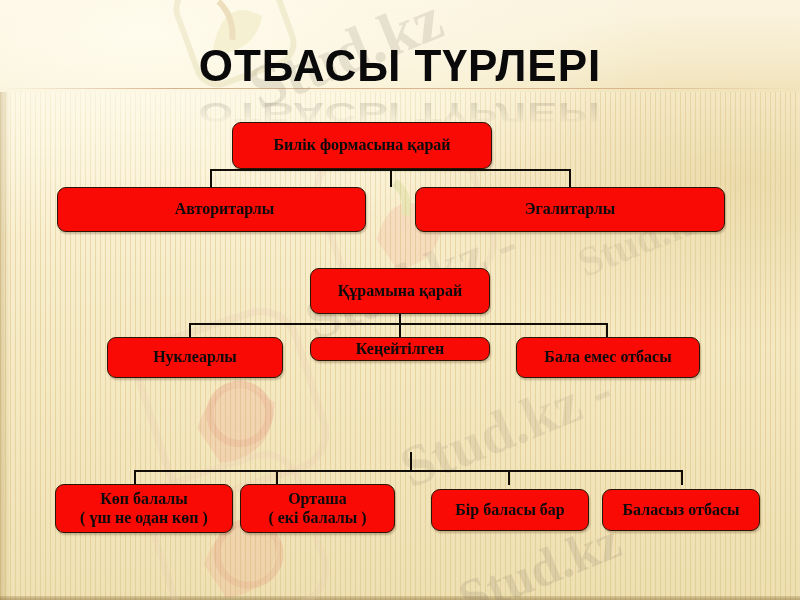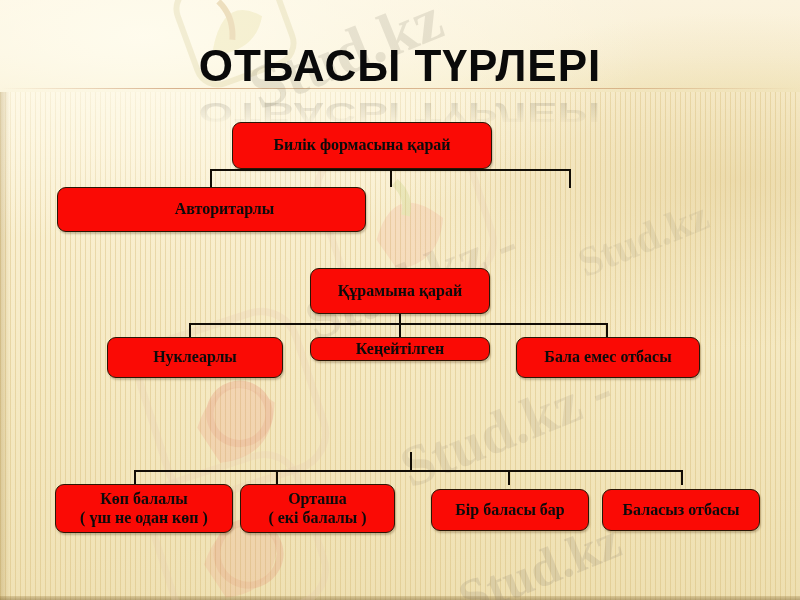--- a/index.html
+++ b/index.html
@@ -194,20 +194,23 @@
     </div>
 
     <div class="conn v" style="left:390px; top:169px; height:18px;"></div>
     <div class="conn h" style="left:211px; top:169px; width:360px;"></div>
     <div class="conn v" style="left:210px; top:169px; height:19px;"></div>
     <div class="conn v" style="left:569px; top:169px; height:19px;"></div>
 
     <div class="node" style="left:57px; top:187px; width:309px; height:45px;padding-left:32px;">
       <span class="lbl">Авторитарлы</span>
     </div>
+    <div class="node" style="left:415px; top:187px; width:310px; height:45px;">
+      <span class="lbl">Эгалитарлы</span>
+    </div>
 
     <div class="node" style="left:310px; top:268px; width:180px; height:46px;">
       <span class="lbl">Құрамына қарай</span>
     </div>
 
     <div class="conn v" style="left:399px; top:314px; height:23px;"></div>
     <div class="conn h" style="left:190px; top:323px; width:418px;"></div>
     <div class="conn v" style="left:189px; top:323px; height:14px;"></div>
     <div class="conn v" style="left:606px; top:323px; height:14px;"></div>
 

